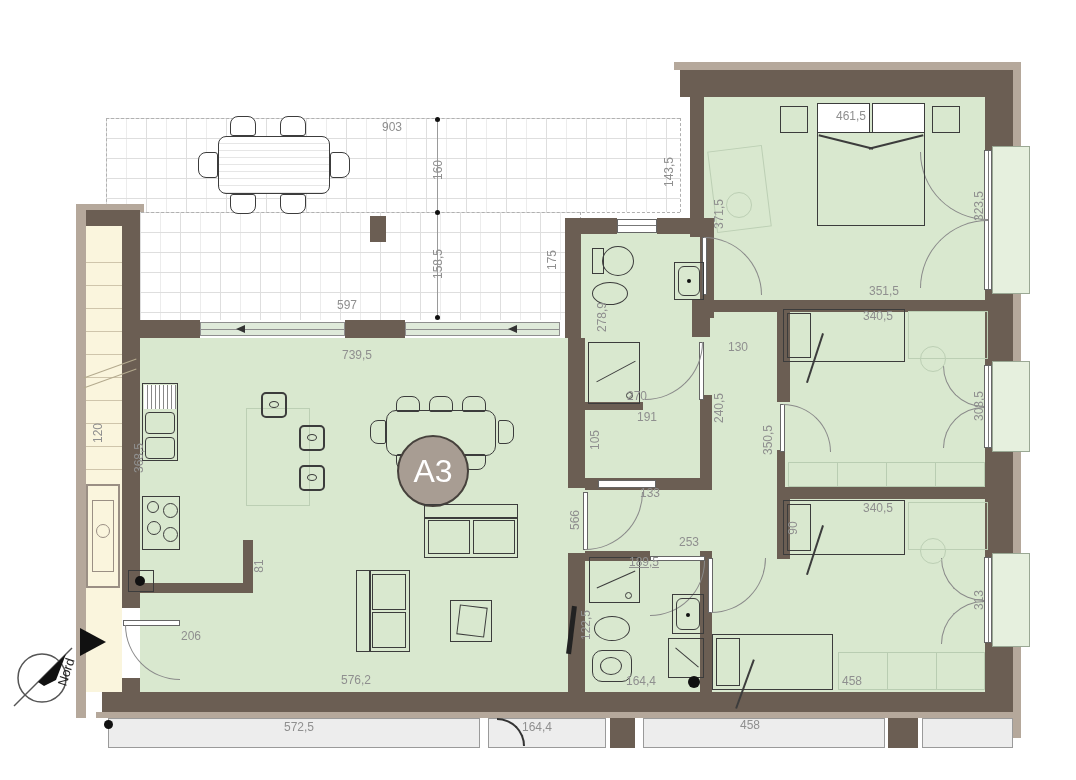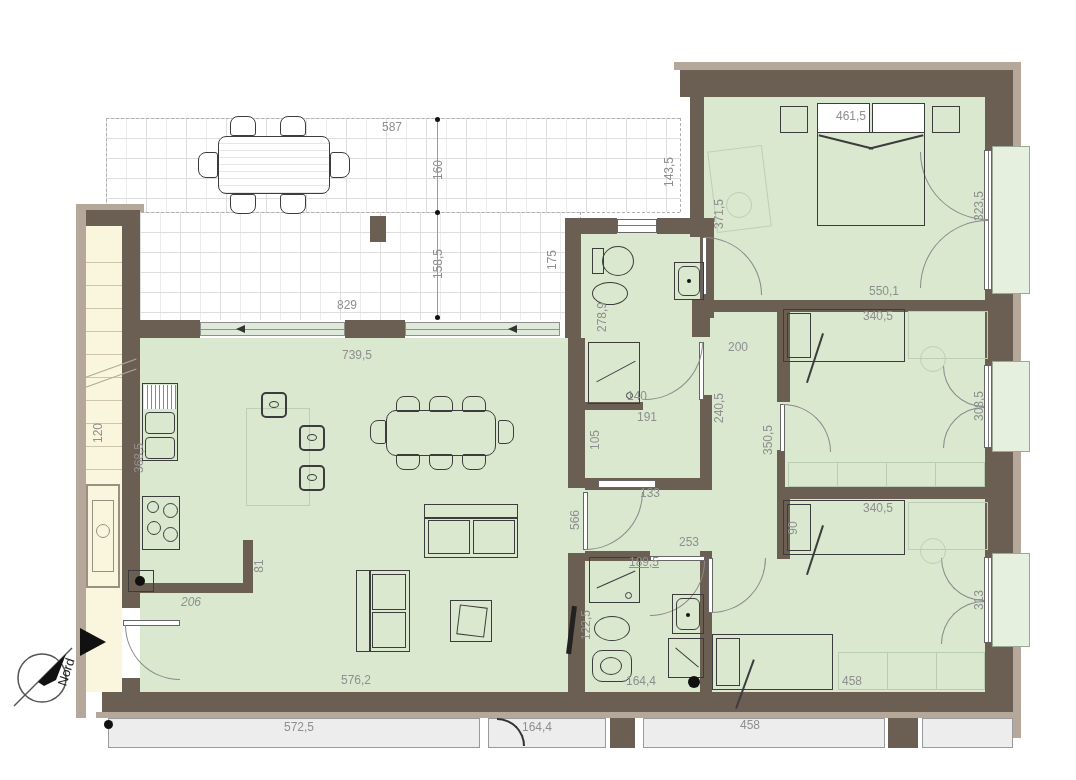--- a/index.html
+++ b/index.html
@@ -185,20 +185,23 @@
   <div class="furn1" style="left:386px;top:410px;width:110px;height:46px;border-radius:10px;"></div>
   <div class="furn1" style="left:396px;top:396px;width:24px;height:16px;border-radius:8px 8px 2px 2px;"></div>
   <div class="furn1" style="left:429px;top:396px;width:24px;height:16px;border-radius:8px 8px 2px 2px;"></div>
   <div class="furn1" style="left:462px;top:396px;width:24px;height:16px;border-radius:8px 8px 2px 2px;"></div>
   <div class="furn1" style="left:396px;top:454px;width:24px;height:16px;border-radius:2px 2px 8px 8px;"></div>
   <div class="furn1" style="left:429px;top:454px;width:24px;height:16px;border-radius:2px 2px 8px 8px;"></div>
   <div class="furn1" style="left:462px;top:454px;width:24px;height:16px;border-radius:2px 2px 8px 8px;"></div>
   <div class="furn1" style="left:370px;top:420px;width:16px;height:24px;border-radius:8px 2px 2px 8px;"></div>
   <div class="furn1" style="left:498px;top:420px;width:16px;height:24px;border-radius:2px 8px 8px 2px;"></div>
 
+  <div class="badge" style="left:397px;top:435px;">
+      <span>A3</span>
+    </div>
 
   <div class="furn1" style="left:424px;top:504px;width:94px;height:54px;"></div>
   <div class="thin" style="left:424px;top:517px;width:94px;height:1.5px;"></div>
   <div class="furn1" style="left:428px;top:520px;width:42px;height:34px;"></div>
   <div class="furn1" style="left:473px;top:520px;width:42px;height:34px;"></div>
   <div class="furn1" style="left:356px;top:570px;width:54px;height:82px;"></div>
   <div class="thin" style="left:369px;top:570px;width:1.5px;height:82px;"></div>
   <div class="furn1" style="left:372px;top:574px;width:34px;height:36px;"></div>
   <div class="furn1" style="left:372px;top:612px;width:34px;height:36px;"></div>
   <div class="furn1" style="left:450px;top:600px;width:42px;height:42px;"></div>
@@ -264,45 +267,45 @@
   <div class="dot" style="left:104px;top:720px;width:9px;height:9px;"></div>
   <div class="arc" style="left:497px;top:718px;width:28px;height:28px;border-top-width:2px;border-right-width:2px;border-top-right-radius:100%;border-color:#333;"></div>
 
   <svg style="position:absolute;left:6px;top:630px;" width="80" height="92" viewBox="0 0 80 92">
     <circle cx="36" cy="48" r="24" fill="none" stroke="#555" stroke-width="1.5"></circle>
     <line x1="8" y1="76" x2="66" y2="18" stroke="#555" stroke-width="1.5"></line>
     <polygon points="32,52 60,24 50,50 38,56" fill="#111"></polygon>
   </svg>
   <div class="dim" style="left:66px;top:672px;color:#222;font-size:13px;transform:translate(-50%,-50%) rotate(-72deg);">Nord</div>
 
-  <div class="dim" style="left:392px;top:127px;">587</div>
+  <div class="dim" style="left:392px;top:127px;">903</div>
   <div class="dim v" style="left:438px;top:170px;">160</div>
   <div class="dim v" style="left:438px;top:264px;">158,5</div>
-  <div class="dim" style="left:347px;top:305px;">829</div>
+  <div class="dim" style="left:347px;top:305px;">597</div>
   <div class="dim v" style="left:552px;top:260px;">175</div>
   <div class="dim v" style="left:669px;top:172px;">143,5</div>
   <div class="dim v" style="left:98px;top:433px;">120</div>
   <div class="dim" style="left:357px;top:355px;">739,5</div>
   <div class="dim" style="left:356px;top:680px;">576,2</div>
   <div class="dim v" style="left:575px;top:520px;">566</div>
   <div class="dim v" style="left:139px;top:458px;">368,5</div>
   <div class="dim v" style="left:259px;top:566px;">81</div>
-  <div class="dim" style="left:191px;top:602px;font-style:italic;">206</div>
+  <div class="dim" style="left:191px;top:636px;">206</div>
   <div class="dim v" style="left:602px;top:317px;">278,9</div>
-  <div class="dim" style="left:637px;top:396px;">140</div>
+  <div class="dim" style="left:637px;top:396px;">270</div>
   <div class="dim" style="left:647px;top:417px;">191</div>
   <div class="dim v" style="left:595px;top:440px;">105</div>
   <div class="dim" style="left:650px;top:493px;">133</div>
-  <div class="dim" style="left:738px;top:347px;">200</div>
+  <div class="dim" style="left:738px;top:347px;">130</div>
   <div class="dim v" style="left:719px;top:408px;">240,5</div>
   <div class="dim v" style="left:768px;top:440px;">350,5</div>
   <div class="dim v" style="left:719px;top:214px;">371,5</div>
   <div class="dim" style="left:851px;top:116px;background:#fff;padding:0 3px;">461,5</div>
   <div class="dim v" style="left:979px;top:206px;">323,5</div>
-  <div class="dim" style="left:884px;top:291px;">550,1</div>
+  <div class="dim" style="left:884px;top:291px;">351,5</div>
   <div class="dim" style="left:878px;top:316px;">340,5</div>
   <div class="dim v" style="left:979px;top:406px;">308,5</div>
   <div class="dim" style="left:878px;top:508px;">340,5</div>
   <div class="dim v" style="left:793px;top:528px;">90</div>
   <div class="dim v" style="left:979px;top:600px;">313</div>
   <div class="dim" style="left:852px;top:681px;">458</div>
   <div class="dim" style="left:689px;top:542px;">253</div>
   <div class="dim" style="left:644px;top:562px;text-decoration:underline;">189,5</div>
   <div class="dim v" style="left:586px;top:625px;">122,5</div>
   <div class="dim" style="left:641px;top:681px;">164,4</div>

